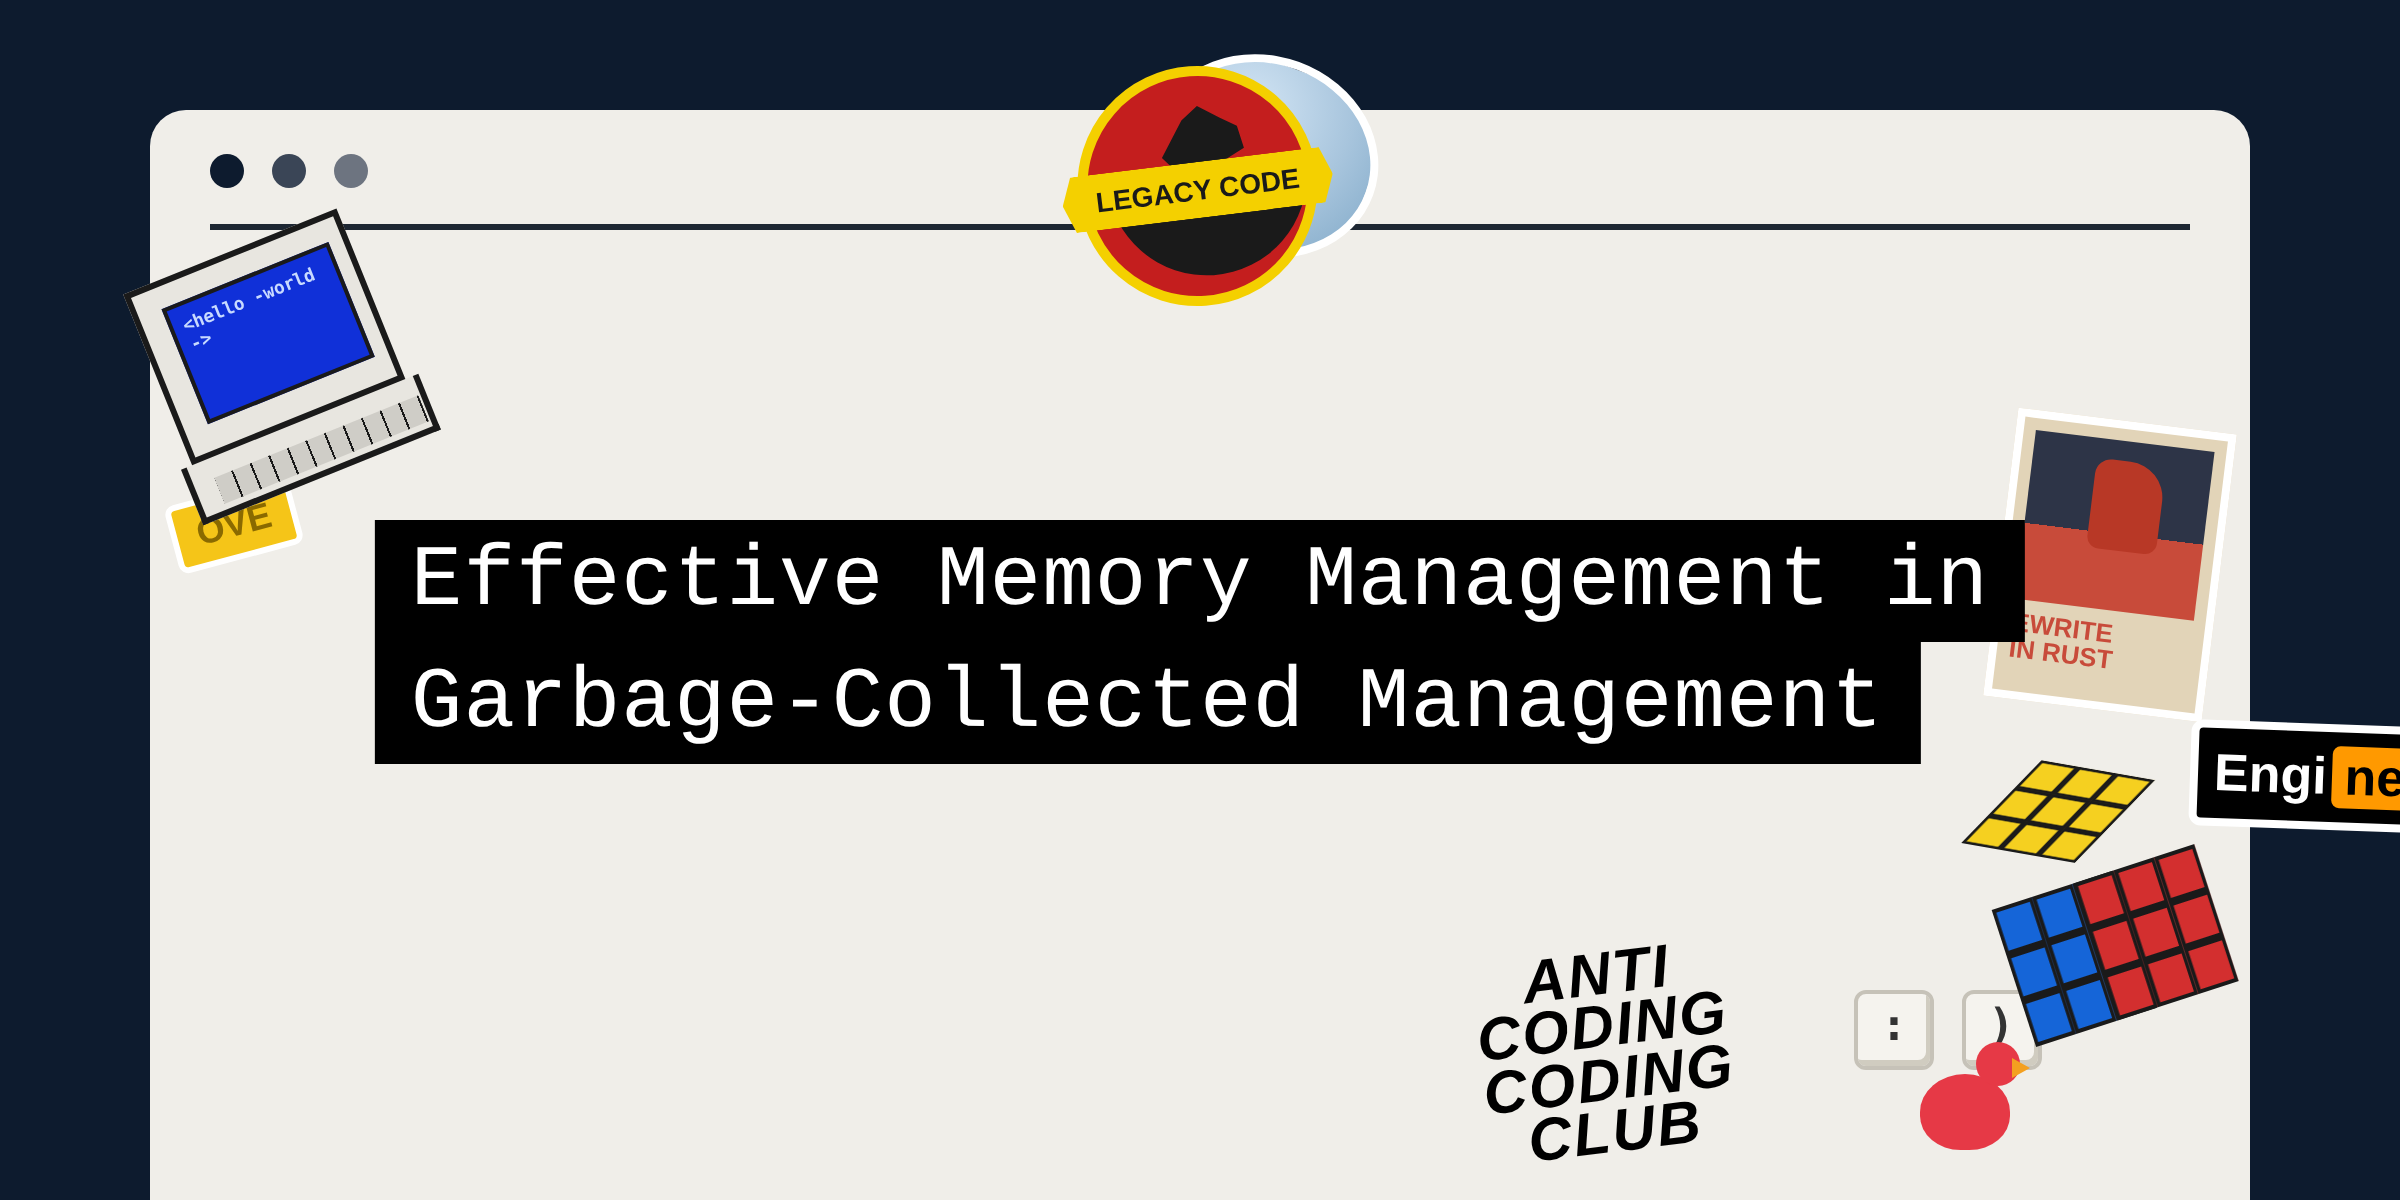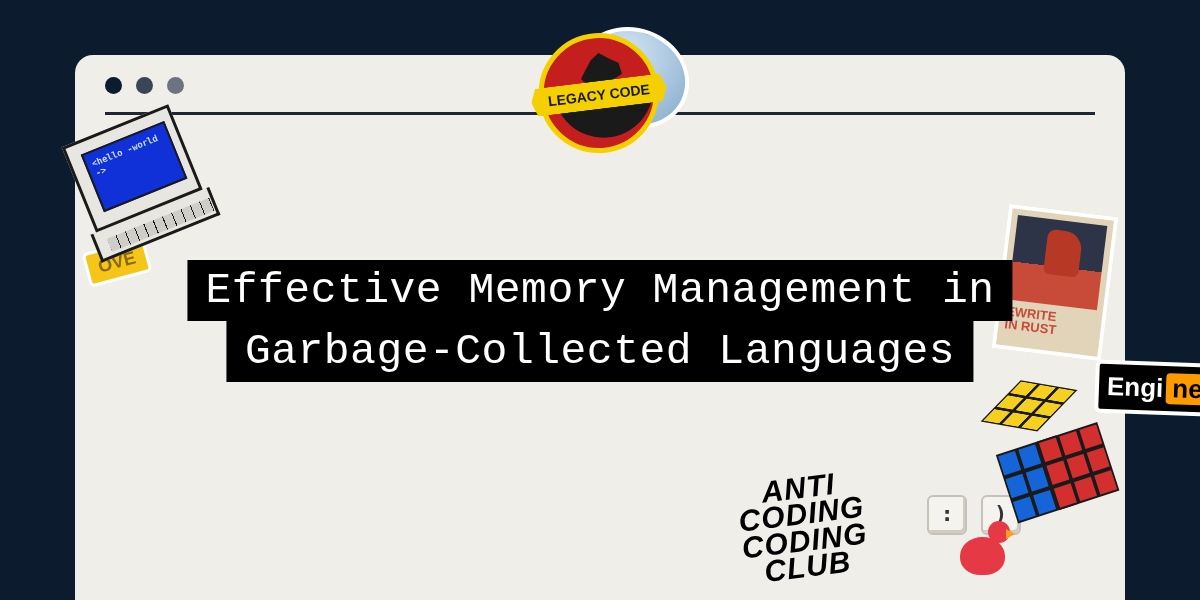--- a/index.html
+++ b/index.html
@@ -18,21 +18,21 @@
 }
 .traffic-lights { display:flex; gap:14px; margin-bottom:18px; }
 .traffic-light { width:17px; height:17px; border-radius:50%; }
 .tl1 { background:#0d1b2e; }
 .tl2 { background:#3a4556; }
 .tl3 { background:#6d7480; }
 .divider { height:3px; background:#1e2733; width:100%; }
 .title-wrap {
   position:absolute; left:50%; top:260px;
   transform:translateX(-50%);
-  text-align:center; z-index:30;
+  text-align:left; z-index:30;
 }
 .title-line {
   display:inline-block;
   background:#000; color:#fff;
   font-size:43px; font-weight:400;
   padding:3px 18px; line-height:1.28;
   white-space:nowrap; letter-spacing:0.5px;
 }
 .sticker { position:absolute; z-index:20; }
 
@@ -311,14 +311,14 @@
   <span class="key">)</span>
   <div class="chicken">
     <div class="chicken-body"></div>
     <div class="chicken-head"></div>
     <div class="chicken-beak"></div>
   </div>
 </div>
 
 <div class="title-wrap">
   <span class="title-line">Effective Memory Management in</span><br>
-  <span class="title-line">Garbage-Collected Languages</span>
+  <span class="title-line">Garbage-Collected Management</span>
 </div>
 
 </body></html>

